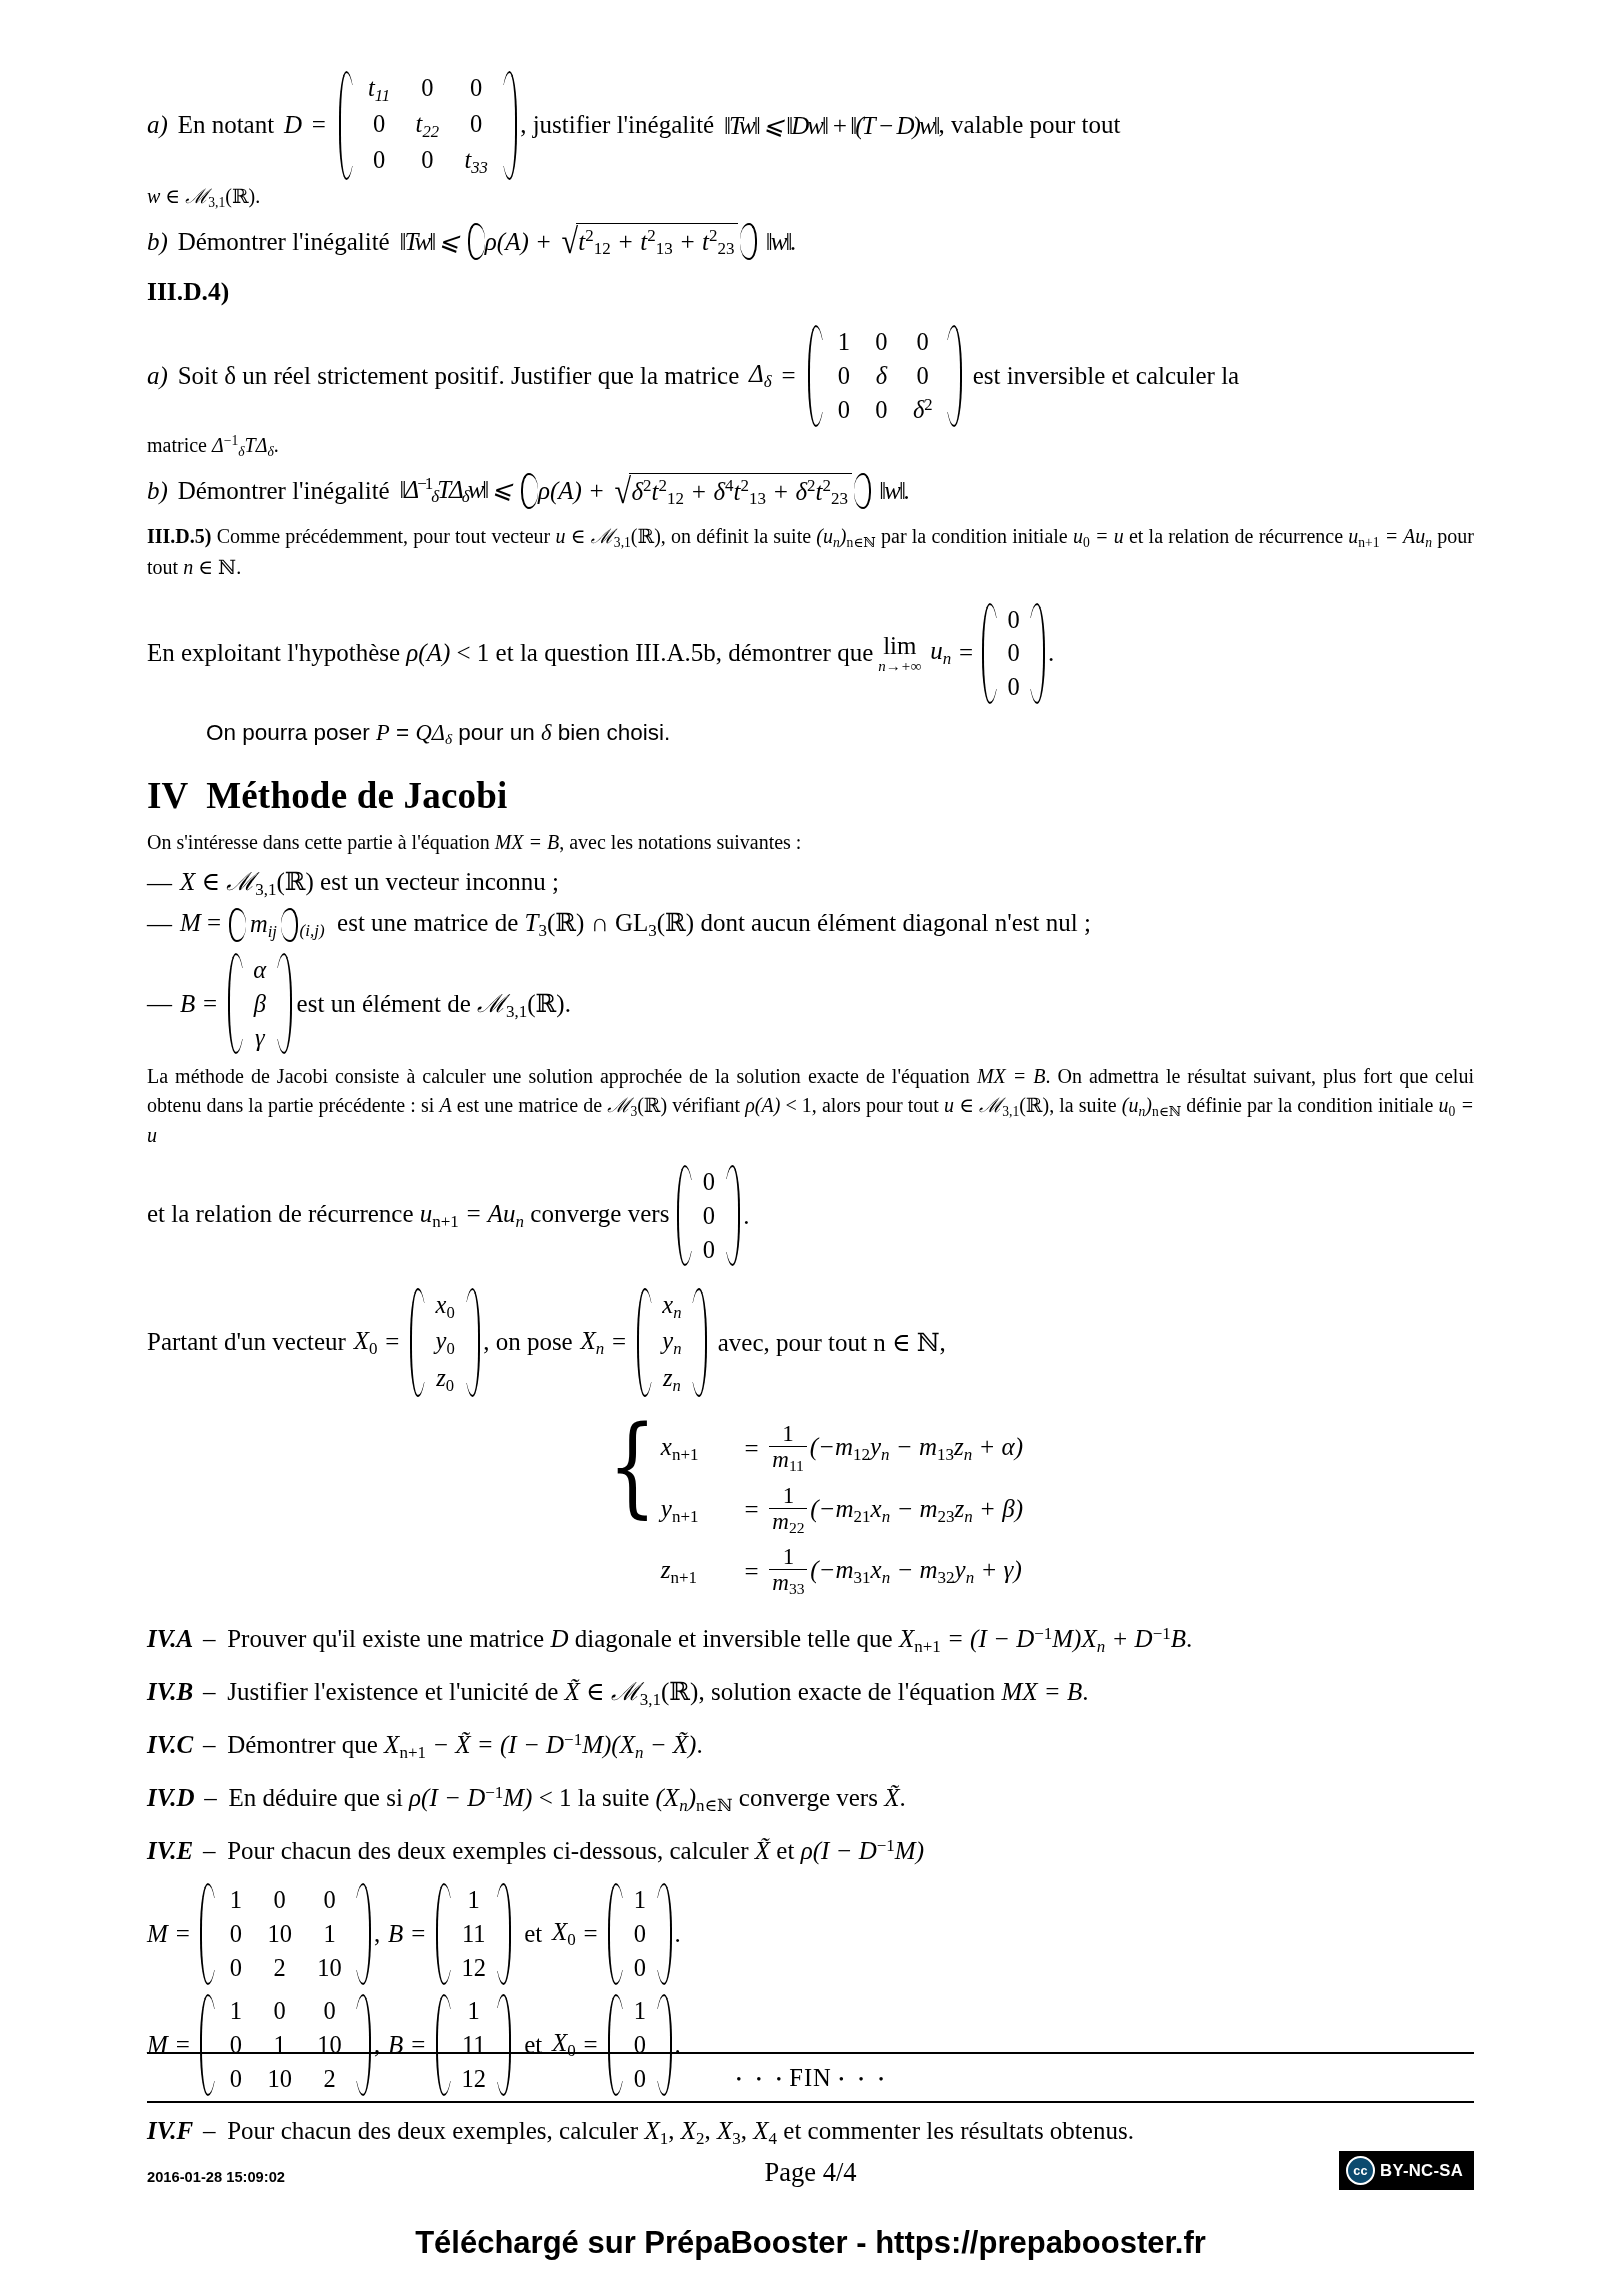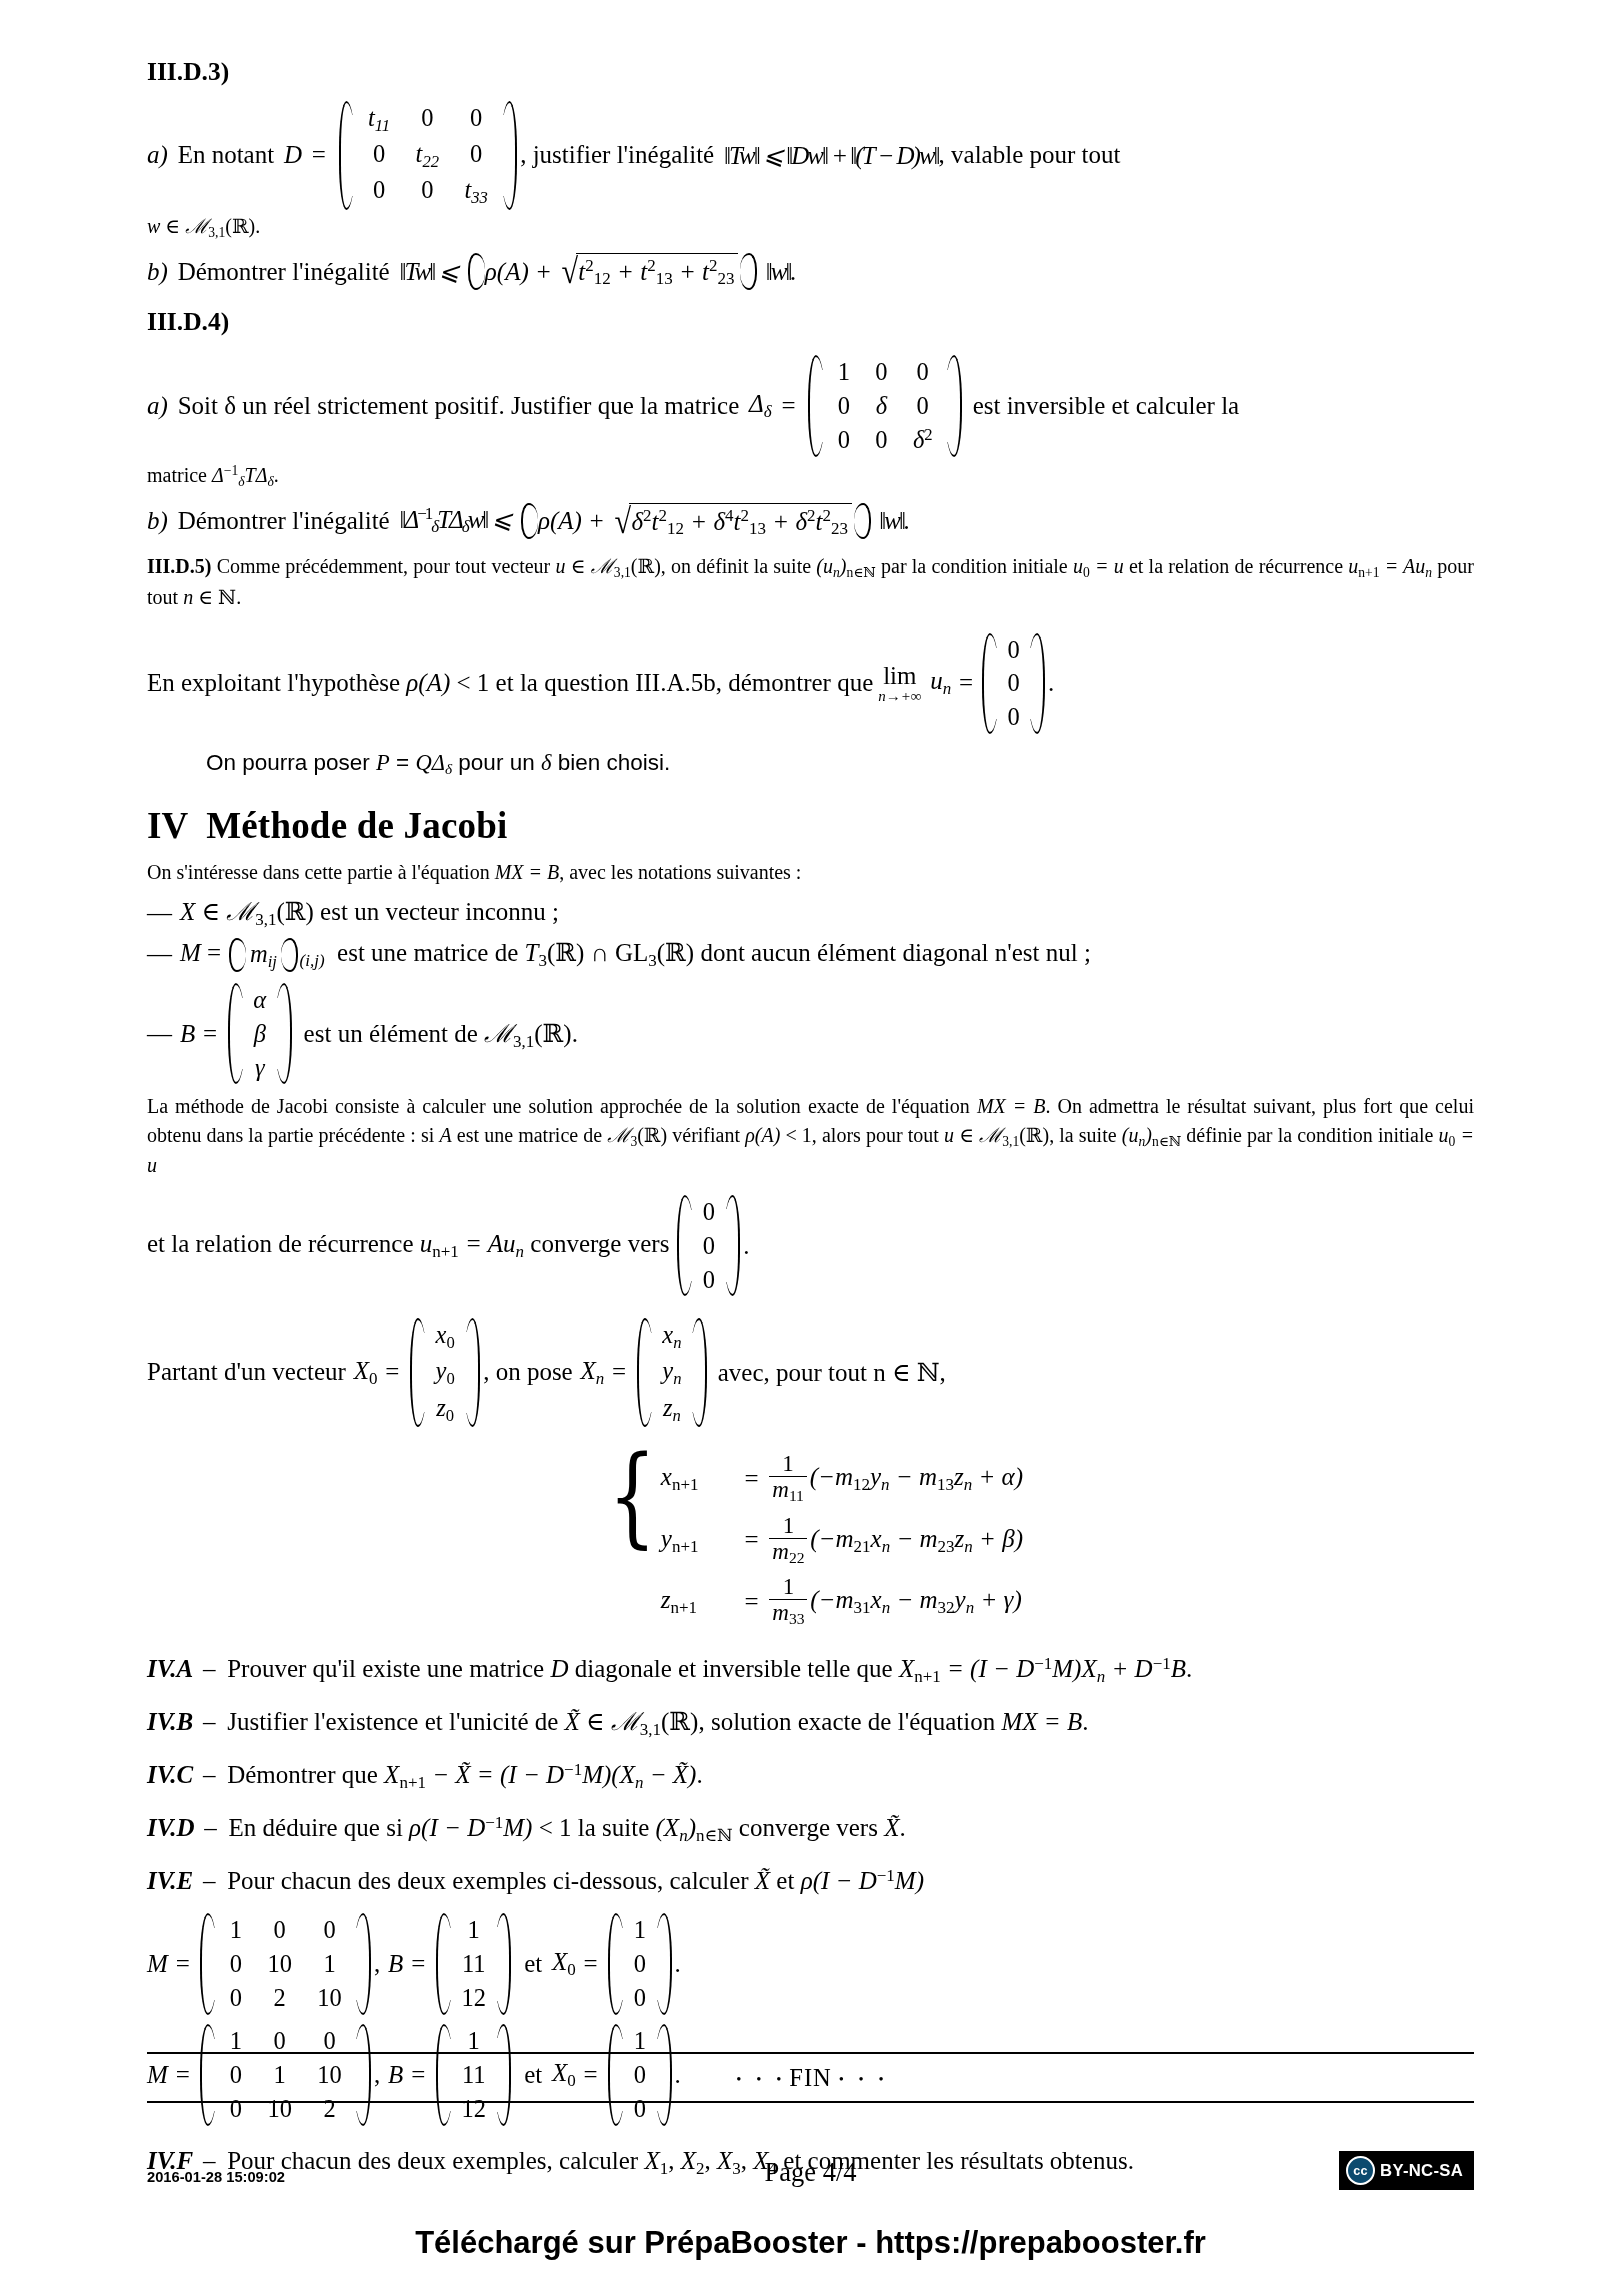--- a/index.html
+++ b/index.html
@@ -100,21 +100,20 @@
   .dlline { position:absolute; left:0; right:0; top:2225px; text-align:center;
             font-size:31px; font-weight:bold;
             font-family:"Liberation Sans","DejaVu Sans",sans-serif; }
 </style>
 </head>
 <body>
 
 <div class="page">
 <div class="content">
 
-  <div class="sechead">III.D.3)</div>
 
   <div class="mathline" style="margin-top:13.7px;">
     <span class="it">a)</span>
     <span style="margin:0 9.8px;">En notant</span>
     <span class="m">D</span>
     <span style="margin:0 9.8px;">=</span>
     <span class="mat">
       <span class="paren l"></span>
       <span class="matbody">
         <span class="matrow">
@@ -293,21 +292,21 @@
             </span>
         <span class="matrow">
               <span class="matcell m">β</span>
             </span>
         <span class="matrow">
               <span class="matcell m">γ</span>
             </span>
       </span>
       <span class="paren r"></span>
     </span>
-    <span style="margin-left:9px;">est un élément de <span class="m">ℳ</span><sub class="up">3,1</sub>(ℝ).</span>
+    <span style="margin-left:2px;">est un élément de <span class="m">ℳ</span><sub class="up">3,1</sub>(ℝ).</span>
   </div>
 
   <div class="para" style="margin-top:7.8px;">
     La méthode de Jacobi consiste à calculer une solution approchée de la solution exacte de l'équation <span class="m">MX = B</span>. On admettra le résultat suivant, plus fort que celui obtenu dans la partie précédente : si <span class="m">A</span> est une matrice de <span class="m">ℳ</span><sub class="up">3</sub>(ℝ) vérifiant <span class="m">ρ(A)</span> &lt; 1, alors pour tout <span class="m">u</span> ∈ <span class="m">ℳ</span><sub class="up">3,1</sub>(ℝ), la suite <span class="m">(u<sub>n</sub>)<sub class="up">n∈ℕ</sub></span> définie par la condition initiale <span class="m">u<sub class="up">0</sub> = u</span>
   </div>
 
   <div class="mathline" style="margin-top:15.7px;">
     <span>et la relation de récurrence <span class="m">u<sub class="up">n+1</sub> = Au<sub>n</sub></span> converge vers</span>
     <span class="mat" style="margin-left:7.8px;">
       <span class="paren l"></span>

